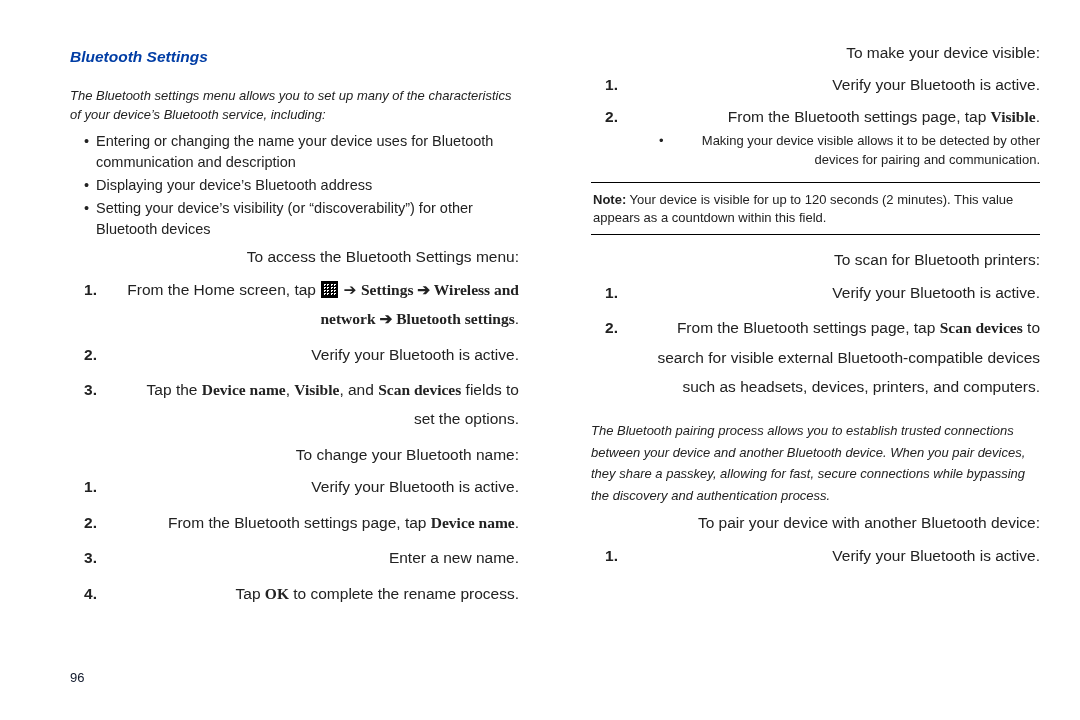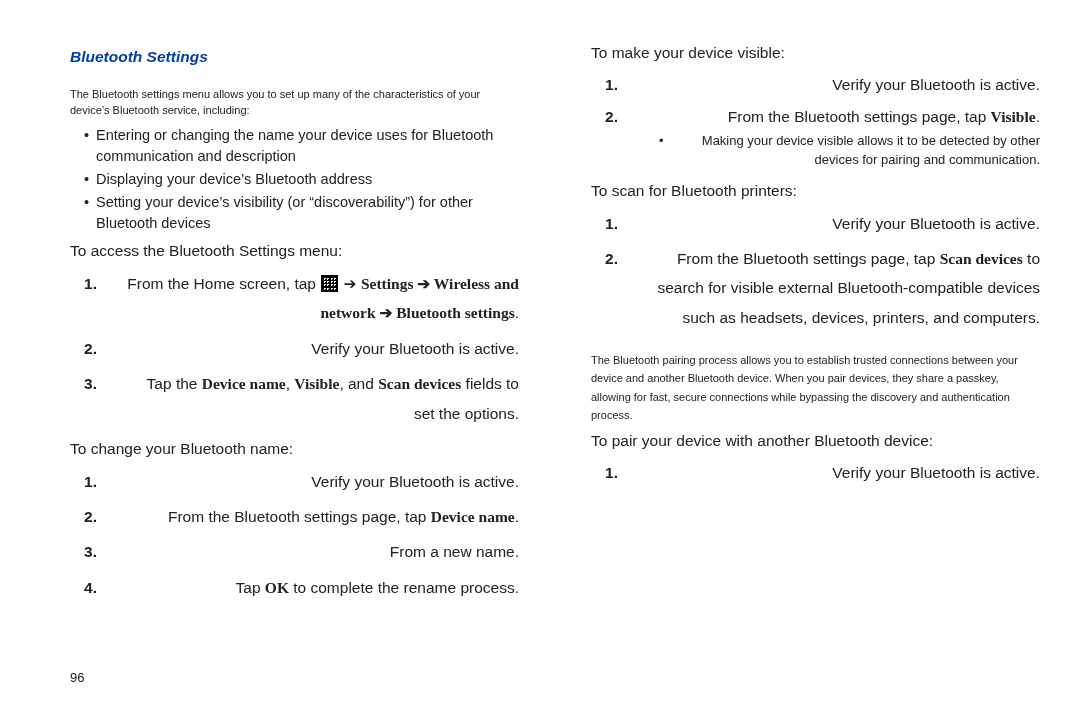--- a/index.html
+++ b/index.html
@@ -27,22 +27,22 @@
     min-width: 0;
   }
   .heading {
     font-family: Arial, Helvetica, sans-serif;
     font-size: 15.5px;
     font-weight: 700;
     font-style: italic;
     color: #003DA5;
     margin: 6px 0 4px 0;
   }
-  p.lead { margin: 2px 0 2px 0; font-size: 15.5px; }
-  p.intro { margin: 19px 0 6px 0; font-size: 11px; }
+  p.lead { margin: 2px 0 2px 0; font-size: 15.5px; text-align: right; }
+  p.intro { margin: 19px 0 6px 0; font-size: 13px; font-style: italic; }
 
   ul.bullets { list-style: none; margin: 0 0 6px 0; padding: 0 0 0 14px; }
   ul.bullets > li { position: relative; padding-left: 12px; margin: 2px 0; font-size: 14.5px; }
   ul.bullets > li::before { content: "•"; position: absolute; left: 0; top: 0; }
 
   ol.steps { list-style: none; margin: 2px 0 10px 0; padding: 0 0 0 40px; counter-reset: step; }
   ol.steps > li { position: relative; padding-left: 12px; margin: 6px 0; font-size: 15.5px; line-height: 1.9; counter-increment: step; text-align: right; }
   ol.steps > li::before { content: counter(step) "."; position: absolute; left: -26px; top: 0; font-weight: 700; }
 
   .subbullets { list-style: none; margin: 4px 0 0 0; padding: 0 0 0 16px; }
@@ -128,39 +128,42 @@
         <span>Tap the </span><span class="bold">Device name</span><span>, </span><span class="bold">Visible</span><span>, and </span><span class="bold">Scan devices</span><span> fields to set the options.</span>
       </li>
     </ol>
 
     <p class="lead">To change your Bluetooth name:</p>
     <ol class="steps">
       <li>Verify your Bluetooth is active.</li>
       <li>
         <span>From the Bluetooth settings page, tap </span><span class="bold">Device name</span><span>.</span>
       </li>
-      <li>From a new name.</li>
+      <li>Enter a new name.</li>
       <li>
         <span>Tap </span><span class="bold">OK</span><span> to complete the rename process.</span>
       </li>
     </ol>
   </div>
 
   <div class="col">
     <p class="lead">To make your device visible:</p>
     <ol class="steps">
       <li>Verify your Bluetooth is active.</li>
       <li style="line-height:1.45;">
         <span>From the Bluetooth settings page, tap </span><span class="bold">Visible</span><span>.</span>
         <ul class="subbullets">
           <li>Making your device visible allows it to be detected by other devices for pairing and communication.</li>
         </ul>
       </li>
     </ol>
 
+    <div class="note-block">
+      <span class="note-label">Note:</span><span> Your device is visible for up to 120 seconds (2 minutes). This value appears as a countdown within this field.</span>
+    </div>
 
     <p class="lead">To scan for Bluetooth printers:</p>
     <ol class="steps">
       <li>Verify your Bluetooth is active.</li>
       <li>
         <span>From the Bluetooth settings page, tap </span><span class="bold">Scan devices</span><span> to search for visible external Bluetooth-compatible devices such as headsets, devices, printers, and computers.</span>
       </li>
     </ol>
 
     <p class="intro" style="line-height:1.65;">The Bluetooth pairing process allows you to establish trusted connections between your device and another Bluetooth device. When you pair devices, they share a passkey, allowing for fast, secure connections while bypassing the discovery and authentication process.</p>

